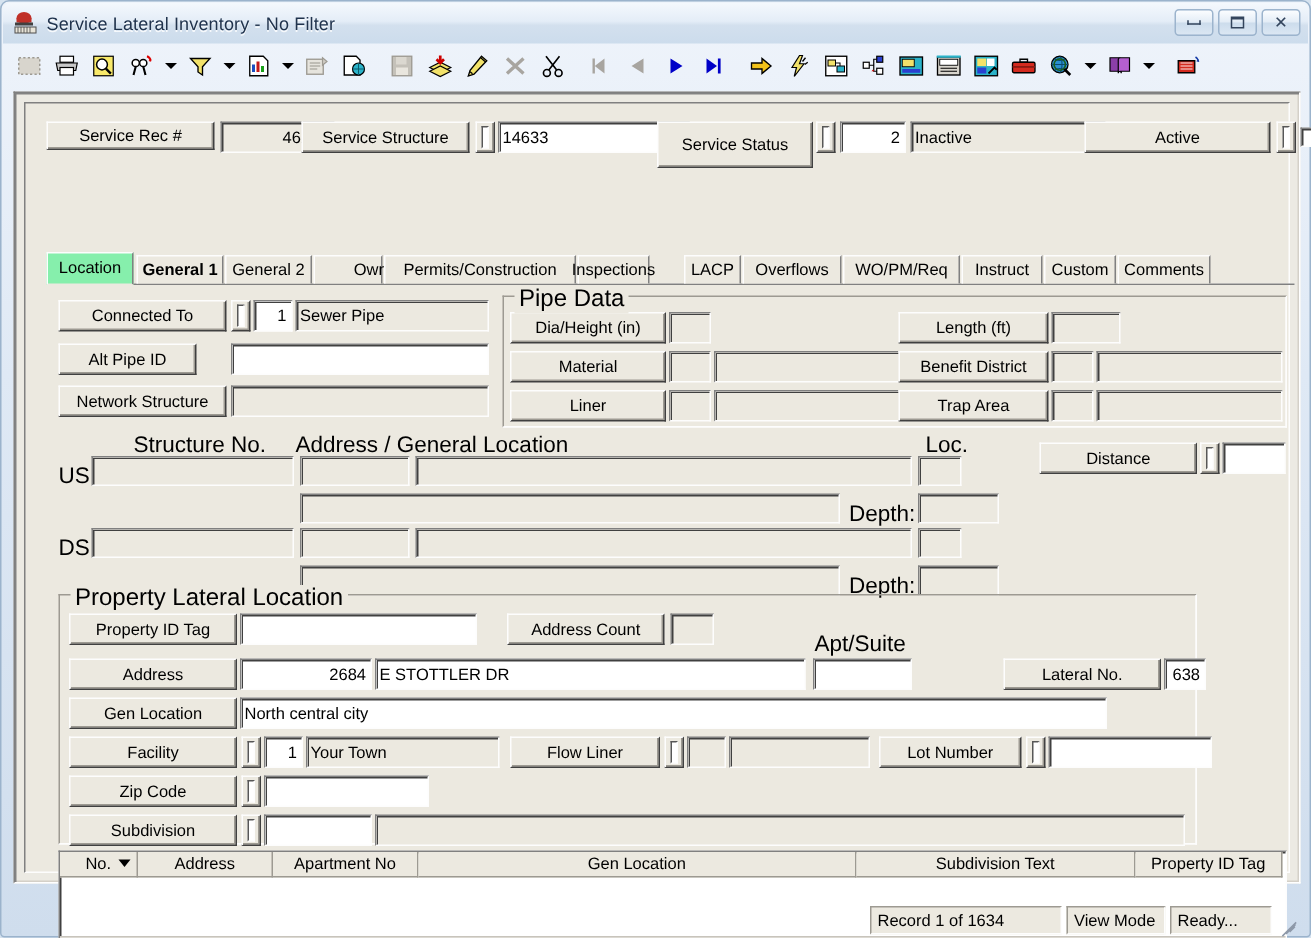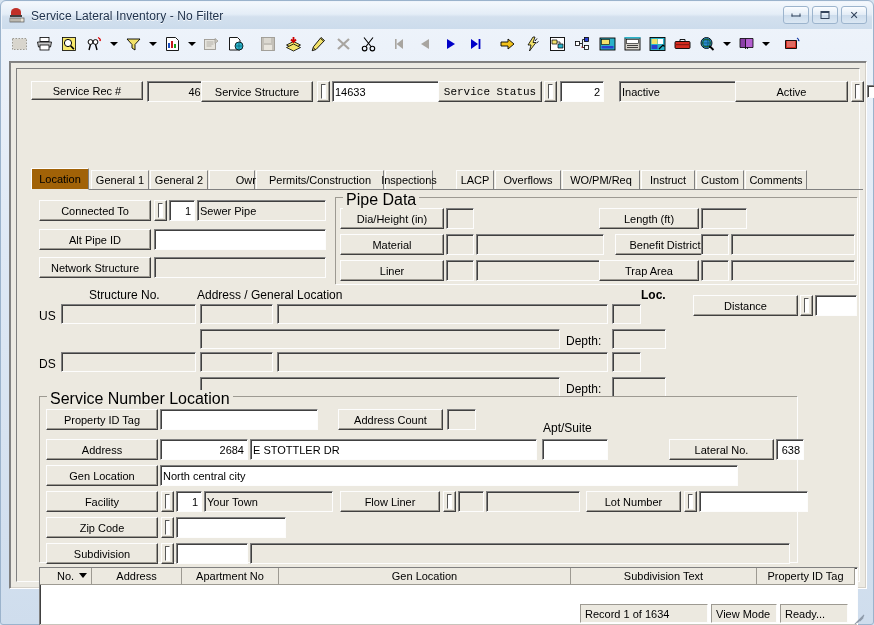--- a/index.html
+++ b/index.html
@@ -96,21 +96,21 @@
   }
   .fld {
     position: absolute; background: #fff;
     border: 1px solid; border-color: #808080 #fdfdfd #fdfdfd #808080;
     box-shadow: inset 1px 1px 0 #404040;
     display: flex; align-items: center;
     font-size: 11px; color: #000; overflow: hidden; padding-left: 2px;
   }
   .fld.ro { background: #ece9e0; }
   .fld.r { justify-content: flex-end; padding-right: 3px; padding-left: 0; }
-  .lbl { position: absolute; font-size: 12px; color: #000; white-space: nowrap; text-align: center; }
+  .lbl { position: absolute; font-size: 15px; color: #000; white-space: nowrap; text-align: center; }
   
   .spin {
     position: absolute; width: 13px; background: #ece9e0;
     border: 1px solid; border-color: #fdfdfd #404040 #404040 #fdfdfd;
     box-shadow: inset -1px -1px 0 #9d9a92;
   }
   .spin::after {
     content: ""; position: absolute; left: 3px; top: 2px; right: 3px; bottom: 2px;
     background: #fff;
     border: 1px solid; border-color: #575757 #fdfdfd #fdfdfd #575757;
@@ -142,21 +142,21 @@
   .tabstrip { position: absolute; left: 14px; top: 99px; width: 832px; height: 22px; }
   .tab {
     position: absolute; top: 2px; height: 19px;
     background: #ece9e0;
     border: 1px solid; border-color: #fdfdfd #808080 #808080 #fdfdfd;
     border-bottom: none;
     display: flex; align-items: center; justify-content: center;
     font-size: 11px; color: #000; white-space: nowrap;
   }
   .tab.sel {
-    top: 0; height: 22px; z-index: 3; background: #a16207;
+    top: 0; height: 22px; z-index: 3; background: #86efac;
     border-bottom: 1px solid #ece9e0;
   }
   .tabline {
     position: absolute; left: 0; top: 21px; width: 832px; height: 1px;
     background: #fdfdfd; border-top: 1px solid #808080;
   }
 
   
   .grid {
     position: absolute;
@@ -454,51 +454,51 @@
   <div class="inner">
   <div class="pad">
 
     <div class="btn" style="left:14px; top:12px; width:112px; height:19px;">Service Rec #</div>
     <div class="fld ro r" style="left:130px; top:12px; width:76px; height:21px;">46212</div>
 
     <div class="btn" style="left:184px; top:12px; width:112px; height:21px;">Service Structure</div>
     <div class="spin" style="left:300px; top:12px; height:21px;"></div>
     <div class="fld" style="left:315px; top:12px; width:128px; height:21px;">14633</div>
 
-    <div class="btn" style="left:421px; top:12px; width:104px; height:21px;font-family:Liberation Mono, monospace;">Service Status</div>
+    <div class="btn" style="left:421px; top:12px; width:104px; height:31px;">Service Status</div>
     <div class="spin" style="left:527px; top:12px; height:21px;"></div>
     <div class="fld r" style="left:543px; top:12px; width:44px; height:21px;">2</div>
-    <div class="fld ro" style="left:590px; top:12px; width:130px; height:21px;margin-left:12px;">Inactive</div>
-
-    <div class="btn" style="left:706px; top:12px; width:113px; height:21px;margin-left:12px;">Active</div>
+    <div class="fld ro" style="left:590px; top:12px; width:130px; height:21px;">Inactive</div>
+
+    <div class="btn" style="left:706px; top:12px; width:124px; height:21px;">Active</div>
     <div class="spin" style="left:834px; top:12px; height:21px;"></div>
     <div class="chk" style="left:850px; top:16px;"></div>
 
     <div class="tabstrip">
       <div class="tabline"></div>
       <div class="tab sel" style="left:0px;   width:58px;">Location</div>
-      <div class="tab" style="left:60px;  width:58px;">General 1</div>
+      <div class="tab" style="left:60px;  width:58px;font-weight:bold;">General 1</div>
       <div class="tab" style="left:119px; width:58px;">General 2</div>
       <div class="tab" style="left:178px; width:46px;padding-left:40px;">Owner</div>
       <div class="tab" style="left:225px; width:128px;">Permits/Construction</div>
       <div class="tab" style="left:354px; width:48px;">Inspections</div>
       <div class="tab" style="left:425px; width:38px;">LACP</div>
       <div class="tab" style="left:464px; width:66px;">Overflows</div>
       <div class="tab" style="left:531px; width:78px;">WO/PM/Req</div>
       <div class="tab" style="left:610px; width:54px;">Instruct</div>
       <div class="tab" style="left:665px; width:48px;">Custom</div>
       <div class="tab" style="left:714px; width:62px;">Comments</div>
     </div>
 
     <div class="btn" style="left:22px; top:131px; width:112px; height:21px;">Connected To</div>
     <div class="spin" style="left:137px; top:131px; height:21px;"></div>
     <div class="fld r" style="left:152px; top:131px; width:26px; height:21px;">1</div>
     <div class="fld ro" style="left:180px; top:131px; width:129px; height:21px;">Sewer Pipe</div>
 
-    <div class="btn" style="left:22px; top:160px; width:112px; height:21px;">Alt Pipe ID</div>
+    <div class="btn" style="left:22px; top:160px; width:92px; height:21px;">Alt Pipe ID</div>
     <div class="fld" style="left:137px; top:160px; width:172px; height:21px;"></div>
 
     <div class="btn" style="left:22px; top:188px; width:112px; height:21px;">Network Structure</div>
     <div class="fld ro" style="left:137px; top:188px; width:172px; height:21px;"></div>
 
     <div class="group" style="left:318px; top:128px; width:523px; height:88px;">
       <div class="gb-in"></div>
       <div class="group-title">Pipe Data</div>
 
       <div class="btn" style="left:4px; top:10px; width:104px; height:21px;">Dia/Height (in)</div>
@@ -508,32 +508,32 @@
       <div class="fld ro" style="left:110px; top:36px; width:28px; height:21px;"></div>
       <div class="fld ro" style="left:140px; top:36px; width:128px; height:21px;"></div>
 
       <div class="btn" style="left:4px; top:62px; width:104px; height:21px;">Liner</div>
       <div class="fld ro" style="left:110px; top:62px; width:28px; height:21px;"></div>
       <div class="fld ro" style="left:140px; top:62px; width:128px; height:21px;"></div>
 
       <div class="btn" style="left:263px; top:10px; width:100px; height:21px;">Length (ft)</div>
       <div class="fld ro" style="left:365px; top:10px; width:46px; height:21px;"></div>
 
-      <div class="btn" style="left:263px; top:36px; width:100px; height:21px;margin-left:16px;">Benefit District</div>
+      <div class="btn" style="left:263px; top:36px; width:100px; height:21px;">Benefit District</div>
       <div class="fld ro" style="left:365px; top:36px; width:28px; height:21px;"></div>
       <div class="fld ro" style="left:395px; top:36px; width:124px; height:21px;"></div>
 
       <div class="btn" style="left:263px; top:62px; width:100px; height:21px;">Trap Area</div>
       <div class="fld ro" style="left:365px; top:62px; width:28px; height:21px;"></div>
       <div class="fld ro" style="left:395px; top:62px; width:124px; height:21px;"></div>
     </div>
 
     <div class="lbl" style="left:72px; top:219px;">Structure No.</div>
     <div class="lbl" style="left:180px; top:219px;">Address / General Location</div>
-    <div class="lbl" style="left:624px; top:219px;font-weight:bold;">Loc.</div>
+    <div class="lbl" style="left:600px; top:219px;">Loc.</div>
 
     <div class="lbl" style="left:22px; top:240px;">US</div>
     <div class="fld ro" style="left:44px; top:235px; width:135px; height:20px;"></div>
     <div class="fld ro" style="left:183px; top:235px; width:73px; height:20px;"></div>
     <div class="fld ro" style="left:260px; top:235px; width:331px; height:20px;"></div>
     <div class="fld ro" style="left:595px; top:235px; width:29px; height:20px;"></div>
 
     <div class="fld ro" style="left:183px; top:260px; width:360px; height:20px;"></div>
     <div class="lbl" style="left:549px; top:265px;">Depth:</div>
     <div class="fld ro" style="left:595px; top:260px; width:54px; height:20px;"></div>
@@ -547,21 +547,21 @@
     <div class="fld ro" style="left:183px; top:308px; width:360px; height:20px;"></div>
     <div class="lbl" style="left:549px; top:313px;">Depth:</div>
     <div class="fld ro" style="left:595px; top:308px; width:54px; height:20px;"></div>
 
     <div class="btn" style="left:676px; top:226px; width:105px; height:21px;">Distance</div>
     <div class="spin" style="left:783px; top:226px; height:21px;"></div>
     <div class="fld" style="left:798px; top:226px; width:42px; height:21px;"></div>
 
     <div class="group" style="left:22px; top:327px; width:759px; height:167px;">
       <div class="gb-in"></div>
-      <div class="group-title">Service Number Location</div>
+      <div class="group-title">Property Lateral Location</div>
 
       <div class="btn" style="left:6px; top:12px; width:112px; height:21px;">Property ID Tag</div>
       <div class="fld" style="left:120px; top:12px; width:158px; height:21px;"></div>
       <div class="btn" style="left:298px; top:12px; width:105px; height:21px;">Address Count</div>
       <div class="fld ro" style="left:407px; top:12px; width:29px; height:21px;"></div>
 
       <div class="lbl" style="left:503px; top:24px;">Apt/Suite</div>
 
       <div class="btn" style="left:6px; top:42px; width:112px; height:21px;">Address</div>
       <div class="fld r" style="left:120px; top:42px; width:88px; height:21px;">2684</div>

